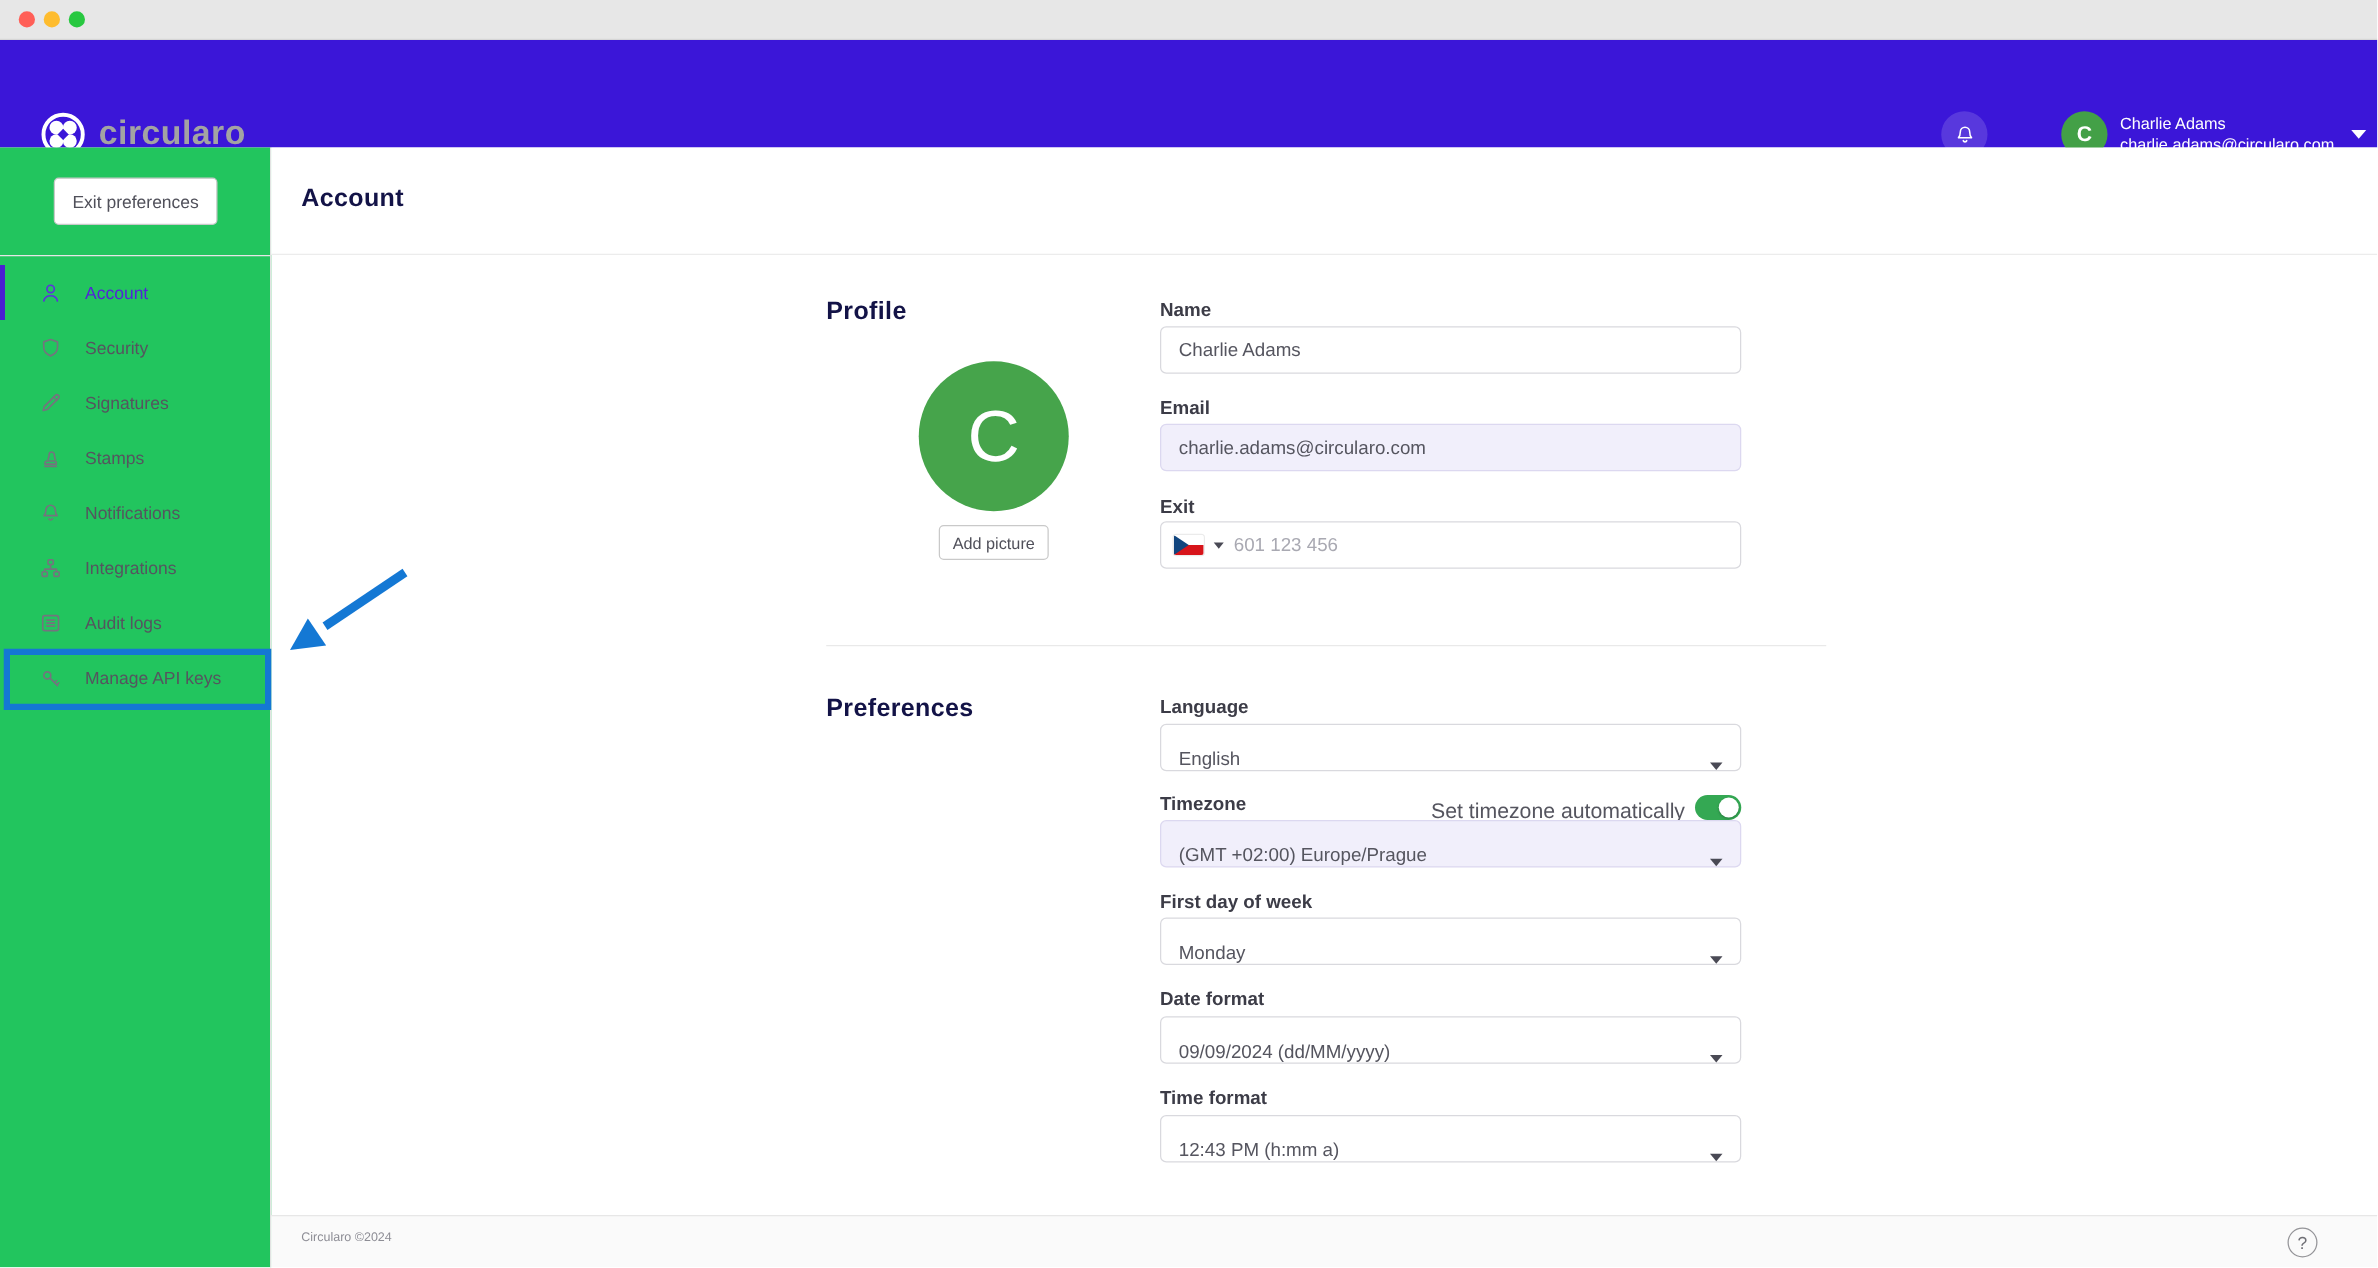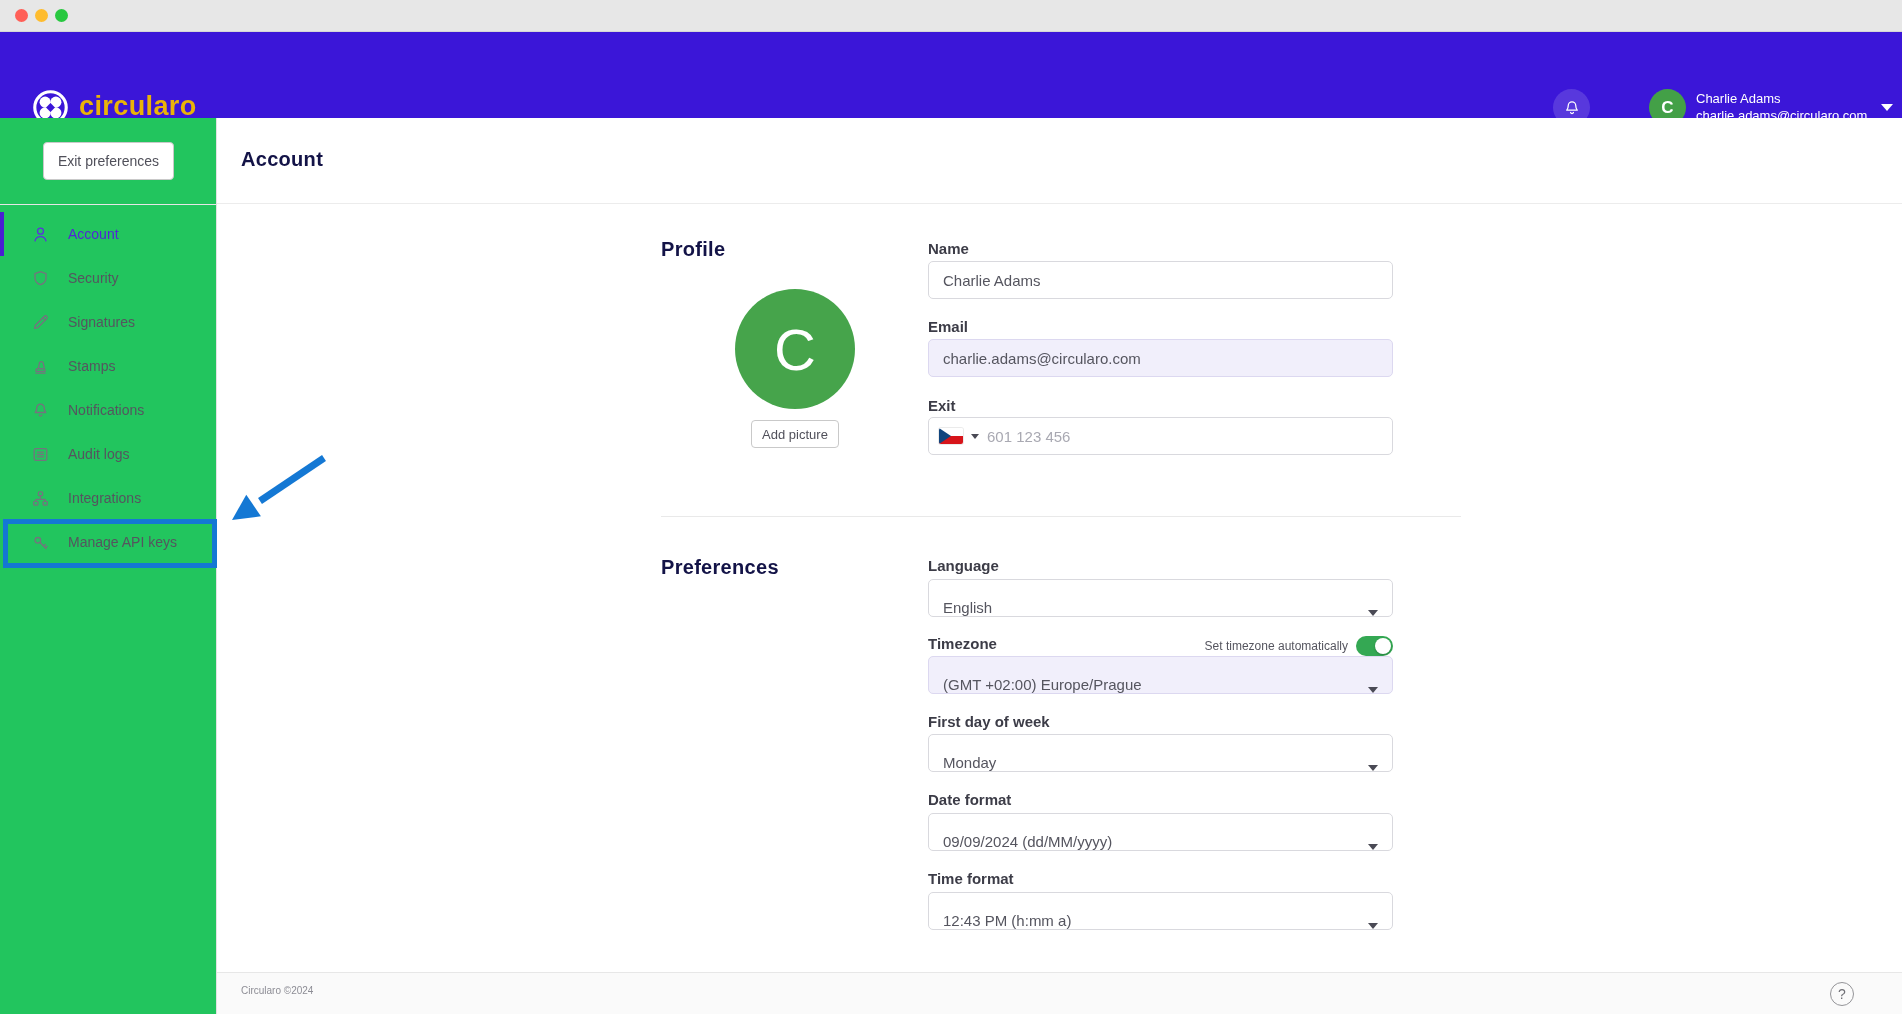--- a/index.html
+++ b/index.html
@@ -9,21 +9,21 @@
   
   .titlebar { position:absolute; top:0; left:0; right:0; height:32px; background:#e7e7e7; border-bottom:1px solid #d6d6d6; }
   .light { position:absolute; top:9px; width:13px; height:13px; border-radius:50%; }
   .light.red { left:15px; background:#ff5f57; }
   .light.yellow { left:35px; background:#febc2e; }
   .light.green { left:55px; background:#28c840; }
 
   
   .appheader { position:absolute; top:32px; left:0; right:0; height:86px; background:#3b16d8; }
   .logo { position:absolute; left:32px; top:57px; width:37px; height:37px; }
-  .brand { position:absolute; left:79px; top:59px; color:#eab308; font-size:27px; font-weight:bold; letter-spacing:.4px; }
+  .brand { position:absolute; left:79px; top:59px; color:#a3a3a3; font-size:27px; font-weight:bold; letter-spacing:.4px; }
   .bellbtn { position:absolute; left:1553px; top:57px; width:37px; height:37px; border-radius:50%;
              background:rgba(255,255,255,.15); display:flex; align-items:center; justify-content:center; cursor:pointer; }
   .bellbtn svg { width:20px; height:20px; stroke:#fff; fill:none; stroke-width:1.5; stroke-linecap:round; stroke-linejoin:round; }
   .user-chip { position:absolute; left:1649px; top:57px; height:37px; display:flex; align-items:center; cursor:pointer; }
   .user-avatar { width:37px; height:37px; border-radius:50%; background:#43a047; color:#fff; font-size:17px; font-weight:bold;
                  display:flex; align-items:center; justify-content:center; flex:0 0 auto; }
   .user-texts { margin-left:10px; color:#fff; line-height:1.25; }
   .user-name { font-size:13px; }
   .user-email { font-size:13px; }
   .chip-caret { width:0; height:0; border-left:6px solid transparent; border-right:6px solid transparent;
@@ -59,21 +59,21 @@
   .disabled-bg { background:#f1effb; border-color:#dcd8f0; }
   .select { display:flex; align-items:flex-end; justify-content:space-between; padding:0 14px; cursor:pointer; }
   .select-caret { width:0; height:0; border-left:5px solid transparent; border-right:5px solid transparent; border-top:6px solid #4a4a55; }
   .phone-wrap { display:flex; align-items:center; padding:0 10px; gap:8px; }
   .flag { width:24px; height:16px; border-radius:2px; overflow:hidden; flex:0 0 auto; box-shadow:0 0 0 1px rgba(0,0,0,.08); }
   .flag-caret { width:0; height:0; border-left:4px solid transparent; border-right:4px solid transparent; border-top:5px solid #4a4a55; }
   .phone-field { border:none; outline:none; background:transparent; font-size:15px; color:#55555f; flex:1;
                  font-family:"Liberation Sans", sans-serif; }
   .phone-field::placeholder { color:#a9a9b2; }
   .hr-divider { position:absolute; left:661px; top:516px; width:800px; border-top:1px solid #e9e9e9; }
-  .toggle-label { position:absolute; left:1120px; top:639px; width:228px; text-align:right; font-size:12px; color:#55555f; }
+  .toggle-label { position:absolute; left:1120px; top:639px; width:228px; text-align:right; font-size:17px; color:#55555f; }
   .toggle { position:absolute; left:1356px; top:636px; width:37px; height:20px; border-radius:10px; background:#34a853; cursor:pointer; }
   .toggle-knob { position:absolute; right:2px; top:2px; width:16px; height:16px; border-radius:50%; background:#fff;
                  box-shadow:0 1px 2px rgba(0,0,0,.25); }
 
   
   .footer { position:absolute; left:217px; right:0; bottom:0; height:42px; background:#fafafa; border-top:1px solid #e7e7e7; }
   .copyright { position:absolute; left:24px; top:12px; font-size:10px; color:#8d8d95; }
   .help { position:absolute; right:48px; top:9px; width:24px; height:24px; border:1.5px solid #949498; border-radius:50%;
           color:#6f6f75; font-size:14px; display:flex; align-items:center; justify-content:center; cursor:pointer; }
 
@@ -165,34 +165,34 @@
       <div class="nav-item">
         <svg viewBox="0 0 24 24">
             <path d="M12 4.8a4.3 4.3 0 00-4.3 4.3c0 2.9-.9 4.3-1.7 5.2h12c-.8-.9-1.7-2.3-1.7-5.2A4.3 4.3 0 0012 4.8z"></path>
             <path d="M10.4 17.2a1.7 1.7 0 003.2 0"></path>
           </svg>
         <span>Notifications</span>
       </div>
 
       <div class="nav-item">
         <svg viewBox="0 0 24 24">
-            <rect x="4.8" y="5.2" width="14.4" height="13.6" rx="2"></rect>
-            <path d="M8.4 9.2h7.2M8.4 12h7.2M8.4 14.8h7.2"></path>
-          </svg>
-        <span>Audit logs</span>
-      </div>
-
-      <div class="nav-item">
-        <svg viewBox="0 0 24 24">
             <rect x="9.6" y="4.5" width="4.8" height="4.2" rx="1"></rect>
             <rect x="4.2" y="15.3" width="4.8" height="4.2" rx="1"></rect>
             <rect x="15" y="15.3" width="4.8" height="4.2" rx="1"></rect>
             <path d="M12 8.7v3.2M6.6 15.3v-2.4h10.8v2.4"></path>
           </svg>
         <span>Integrations</span>
+      </div>
+
+      <div class="nav-item">
+        <svg viewBox="0 0 24 24">
+            <rect x="4.8" y="5.2" width="14.4" height="13.6" rx="2"></rect>
+            <path d="M8.4 9.2h7.2M8.4 12h7.2M8.4 14.8h7.2"></path>
+          </svg>
+        <span>Audit logs</span>
       </div>
 
       <div class="nav-item">
         <svg viewBox="0 0 24 24">
             <circle cx="9" cy="9.5" r="3.2"></circle>
             <path d="M11.3 11.8l7 7M15.6 16.1l1.9-1.9M17.6 18.1l1.9-1.9"></path>
           </svg>
         <span>Manage API keys</span>
       </div>
 

